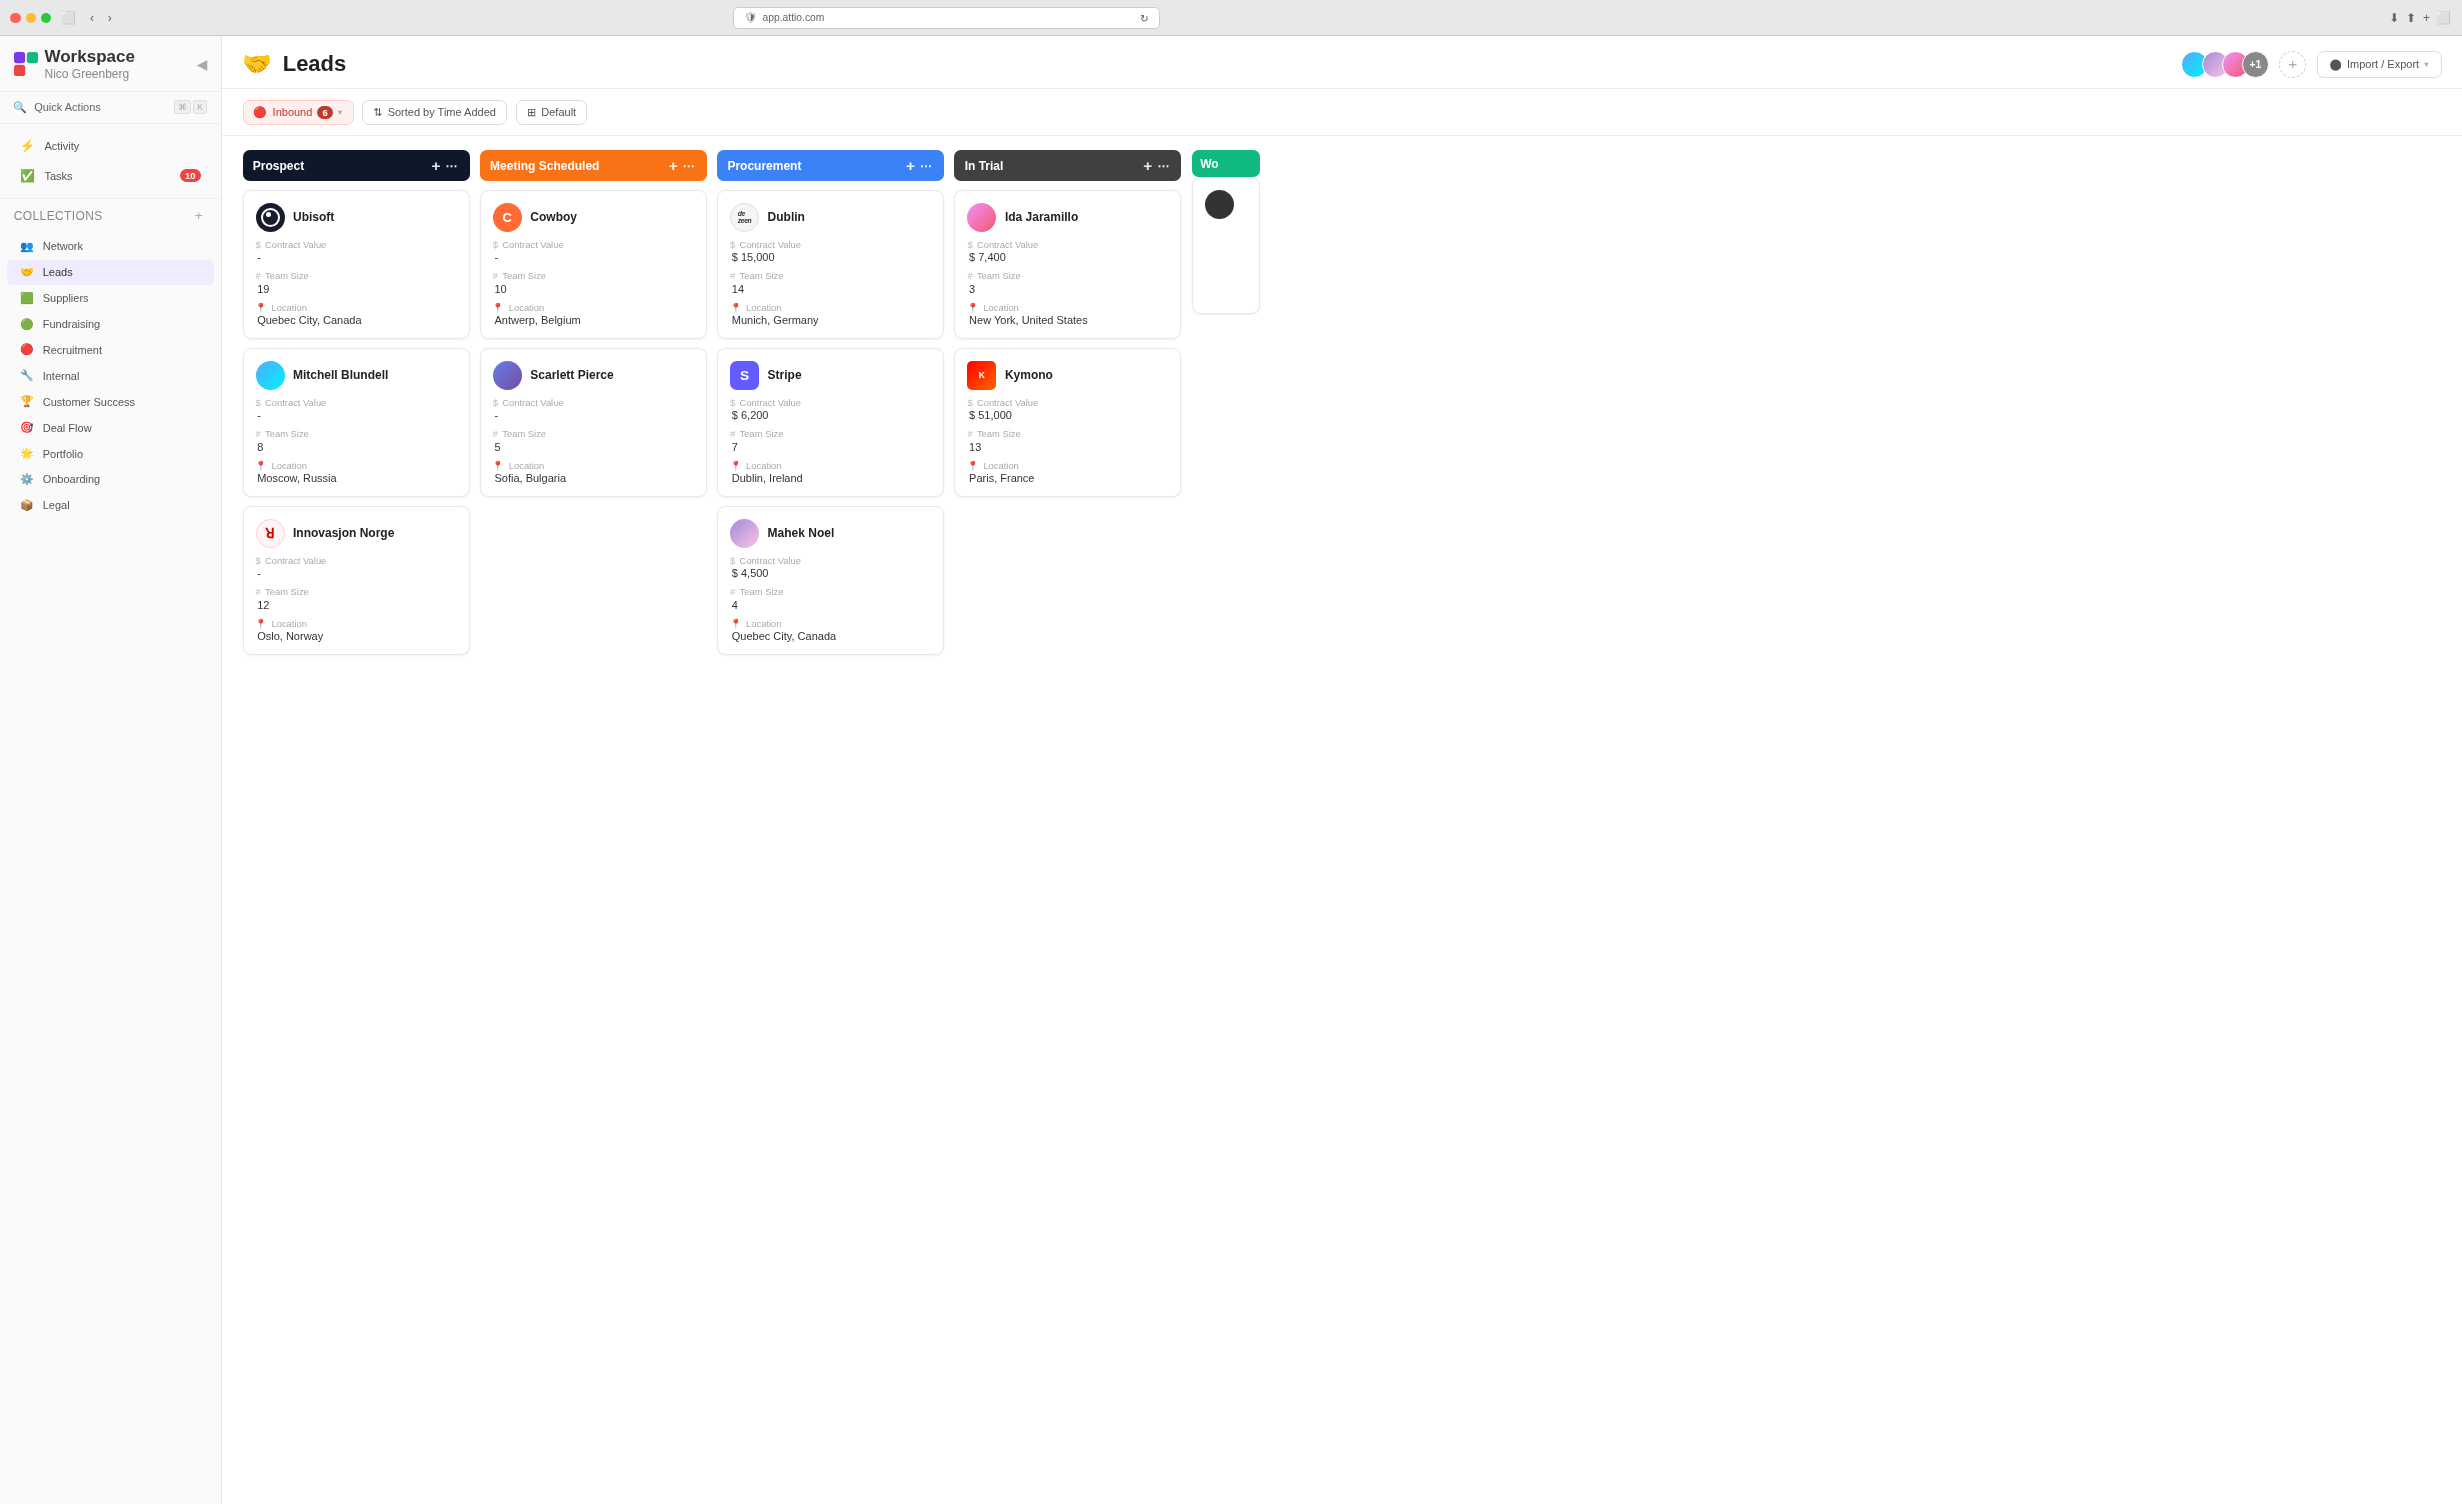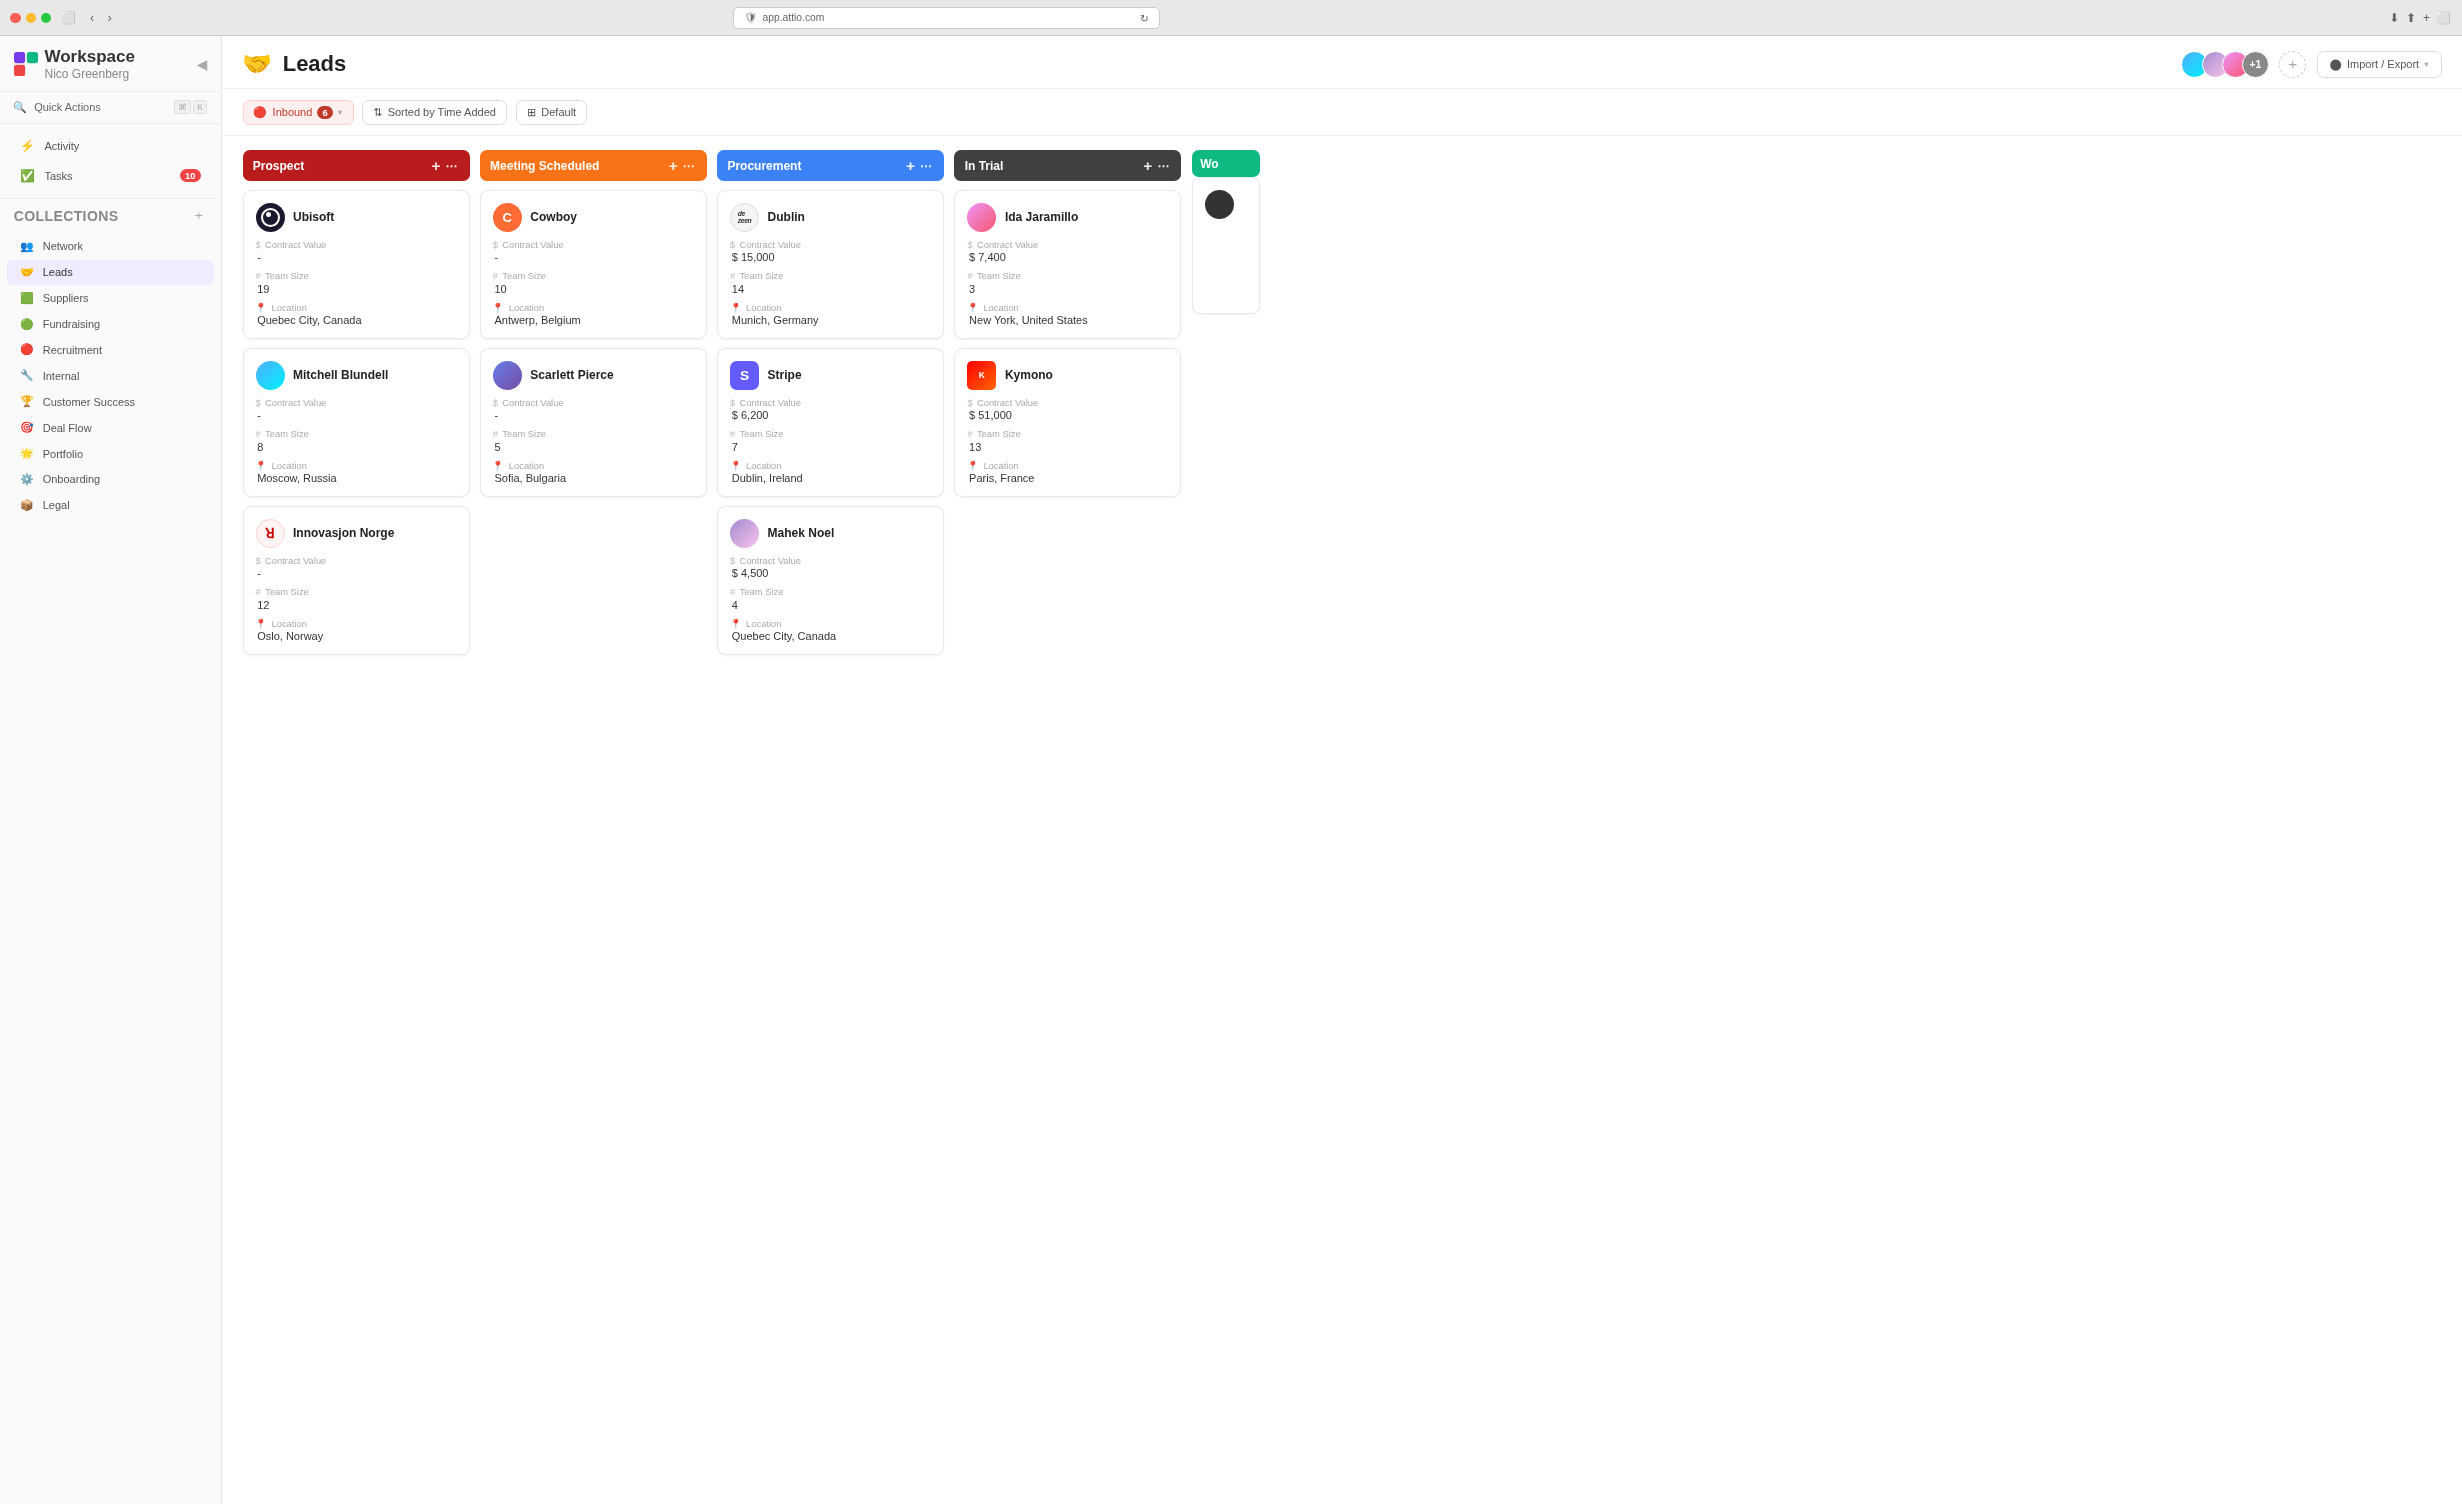--- a/index.html
+++ b/index.html
@@ -34,21 +34,21 @@
     .quick-actions-left { display: flex; align-items: center; gap: 6.8px; color: #666; font-size: 11px; }
     .quick-actions-shortcut { font-size: 9.4px; color: #aaa; display: flex; gap: 1.7px; }
     .kbd { background: #f0f0f0; border: 0.9px solid #ddd; border-radius: 2.6px; padding: 0.9px 3.4px; font-size: 8.5px; }
 
     .sidebar-nav { padding: 6.8px 0; border-bottom: 0.9px solid #eee; }
     .nav-item { display: flex; align-items: center; gap: 8.5px; padding: 6.8px 13.7px; cursor: pointer; font-size: 11px; color: #555; border-radius: 5.1px; margin: 0.9px 6.8px; }
     .nav-icon { width: 15.4px; height: 15.4px; display: flex; align-items: center; justify-content: center; font-size: 12px; flex-shrink: 0; }
     .badge { background: #ef4444; color: white; border-radius: 8.5px; padding: 0.9px 5.1px; font-size: 9.4px; font-weight: 600; margin-left: auto; }
 
     .collections-header { padding: 8.5px 13.7px; display: flex; align-items: center; justify-content: space-between; }
-    .collections-title { font-size: 14px; font-weight: 700; color: #888; text-transform: uppercase; letter-spacing: 0.4px; }
+    .collections-title { font-size: 12px; font-weight: 400; color: #888; text-transform: uppercase; letter-spacing: 0.4px; }
     .add-btn { color: #aaa; cursor: pointer; font-size: 13.7px; width: 17px; height: 17px; display: flex; align-items: center; justify-content: center; border-radius: 3.4px; }
 
     .collection-item { display: flex; align-items: center; gap: 8.5px; padding: 6px 13.7px; cursor: pointer; font-size: 11px; color: #555; border-radius: 5.1px; margin: 0.9px 6.8px; }
     .collection-item.active { background: #f0ebff; color: #333; }
 
     
     .main { flex: 1; display: flex; flex-direction: column; overflow: hidden; background: white; }
 
     .main-header { padding: 13.7px 20.5px 10.3px; border-bottom: 0.9px solid #eee; display: flex; align-items: center; justify-content: space-between; flex-shrink: 0; }
     .page-title-area { display: flex; align-items: center; gap: 10.3px; }
@@ -82,21 +82,21 @@
     .card { background: white; border: 0.9px solid #e8e8e8; border-radius: 8.5px; padding: 12px; display: flex; flex-direction: column; gap: 6.8px; box-shadow: 0 0.9px 2.6px rgba(0,0,0,0.06); }
     .card-header { display: flex; align-items: center; gap: 8.5px; }
     .card-logo { width: 29px; height: 29px; border-radius: 50%; background: #333; display: flex; align-items: center; justify-content: center; color: white; font-size: 12px; font-weight: 700; overflow: hidden; flex-shrink: 0; }
     .card-name { font-size: 12px; font-weight: 600; color: #222; }
     .card-field { display: flex; flex-direction: column; gap: 1.7px; }
     .card-field-label { display: flex; align-items: center; gap: 4.3px; font-size: 9.4px; color: #aaa; }
     .card-field-value { font-size: 11px; color: #333; padding-left: 1.7px; }
     .field-icon { font-size: 9.4px; color: #bbb; }
 
     
-    .col-prospect { background: #b91c1c; justify-content: space-between; }
+    .col-prospect { background: #0f172a; justify-content: space-between; }
     .col-meeting { background: #f97316; }
     .col-procurement { background: #3b82f6; }
     .col-trial { background: #404040; }
 
     
     .av1 { background: #3b82f6; }
     .av2 { background: #8b5cf6; }
     .av3 { background: #ec4899; }
 
     

